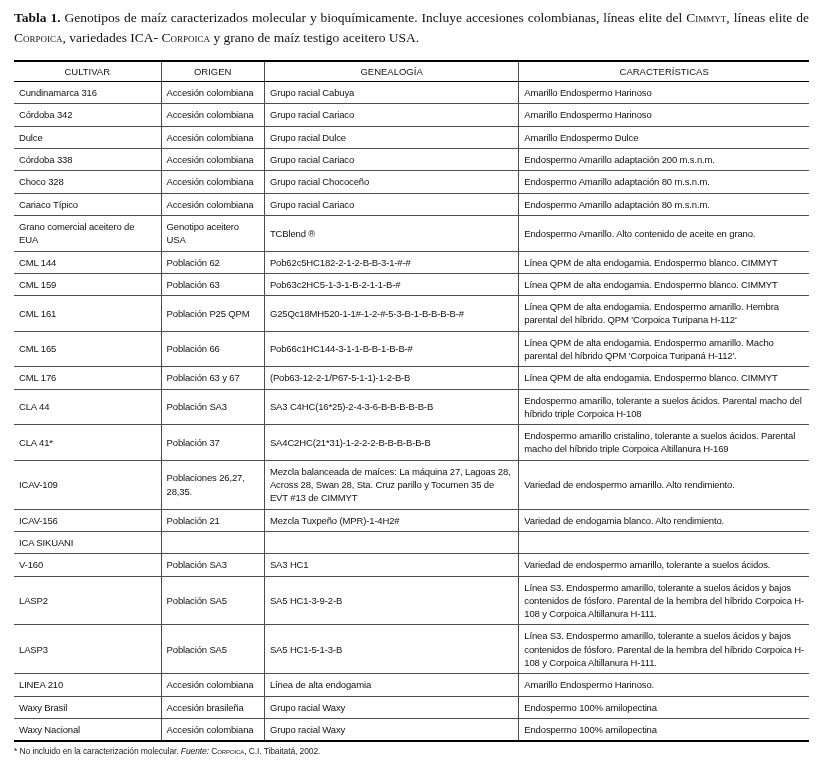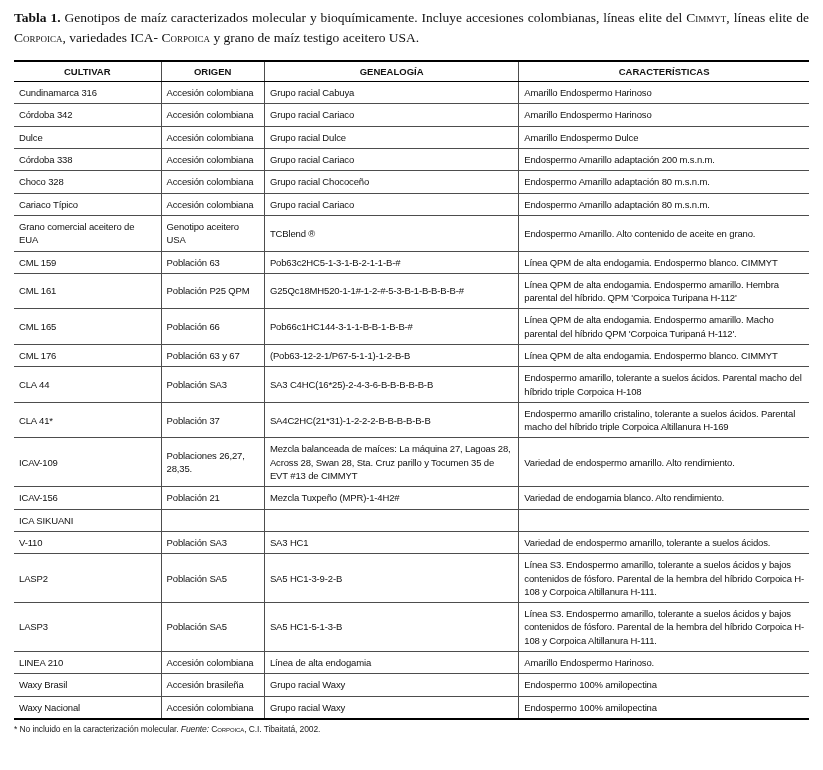--- a/index.html
+++ b/index.html
@@ -34,21 +34,21 @@
     color: #111111;
     border-top: 2.5px solid #000000;
     border-bottom: 2.5px solid #000000;
   }
   col.c-cultivar { width: 18.5%; }
   col.c-origen   { width: 13%;   }
   col.c-genea    { width: 32%;   }
   col.c-caract   { width: 36.5%; }
   table.geno th {
     font-size: 9.5px;
-    font-weight: bold;
+    font-weight: normal;
     text-align: center;
     padding: 4px 5px;
     border-bottom: 1.8px solid #000000;
     border-left: 1px solid #4d4d4d;
     letter-spacing: 0;
   }
   table.geno th:first-child { border-left: none; }
   table.geno td {
     padding: 4px 5px;
     line-height: 1.4;
@@ -128,20 +128,26 @@
           <td>Grupo racial Cariaco</td>
           <td>Endospermo Amarillo adaptación 80 m.s.n.m.</td>
         </tr>
         <tr>
           <td>Grano comercial aceitero de EUA</td>
           <td>Genotipo aceitero USA</td>
           <td>TCBlend ®</td>
           <td>Endospermo Amarillo. Alto contenido de aceite en grano.</td>
         </tr>
         <tr>
+          <td>CML 144</td>
+          <td>Población 62</td>
+          <td>Pob62c5HC182-2-1-2-B-B-3-1-#-#</td>
+          <td>Línea QPM de alta endogamia. Endospermo blanco. CIMMYT</td>
+        </tr>
+        <tr>
           <td>CML 159</td>
           <td>Población 63</td>
           <td>Pob63c2HC5-1-3-1-B-2-1-1-B-#</td>
           <td>Línea QPM de alta endogamia. Endospermo blanco. CIMMYT</td>
         </tr>
         <tr>
           <td>CML 161</td>
           <td>Población P25 QPM</td>
           <td>G25Qc18MH520-1-1#-1-2-#-5-3-B-1-B-B-B-B-#</td>
           <td>Línea QPM de alta endogamia. Endospermo amarillo. Hembra parental del híbrido. QPM 'Corpoica Turipana H-112'</td>
@@ -182,21 +188,21 @@
           <td>Mezcla Tuxpeño (MPR)-1-4H2#</td>
           <td>Variedad de endogamia blanco. Alto rendimiento.</td>
         </tr>
         <tr>
           <td>ICA SIKUANI</td>
           <td></td>
           <td></td>
           <td></td>
         </tr>
         <tr>
-          <td>V-110</td>
+          <td>V-160</td>
           <td>Población SA3</td>
           <td>SA3 HC1</td>
           <td>Variedad de endospermo amarillo, tolerante a suelos ácidos.</td>
         </tr>
         <tr>
           <td>LASP2</td>
           <td>Población SA5</td>
           <td>SA5 HC1-3-9-2-B</td>
           <td>Línea S3. Endospermo amarillo, tolerante a suelos ácidos y bajos contenidos de fósforo. Parental de la hembra del híbrido Corpoica H-108 y Corpoica Altillanura H-111.</td>
         </tr>

